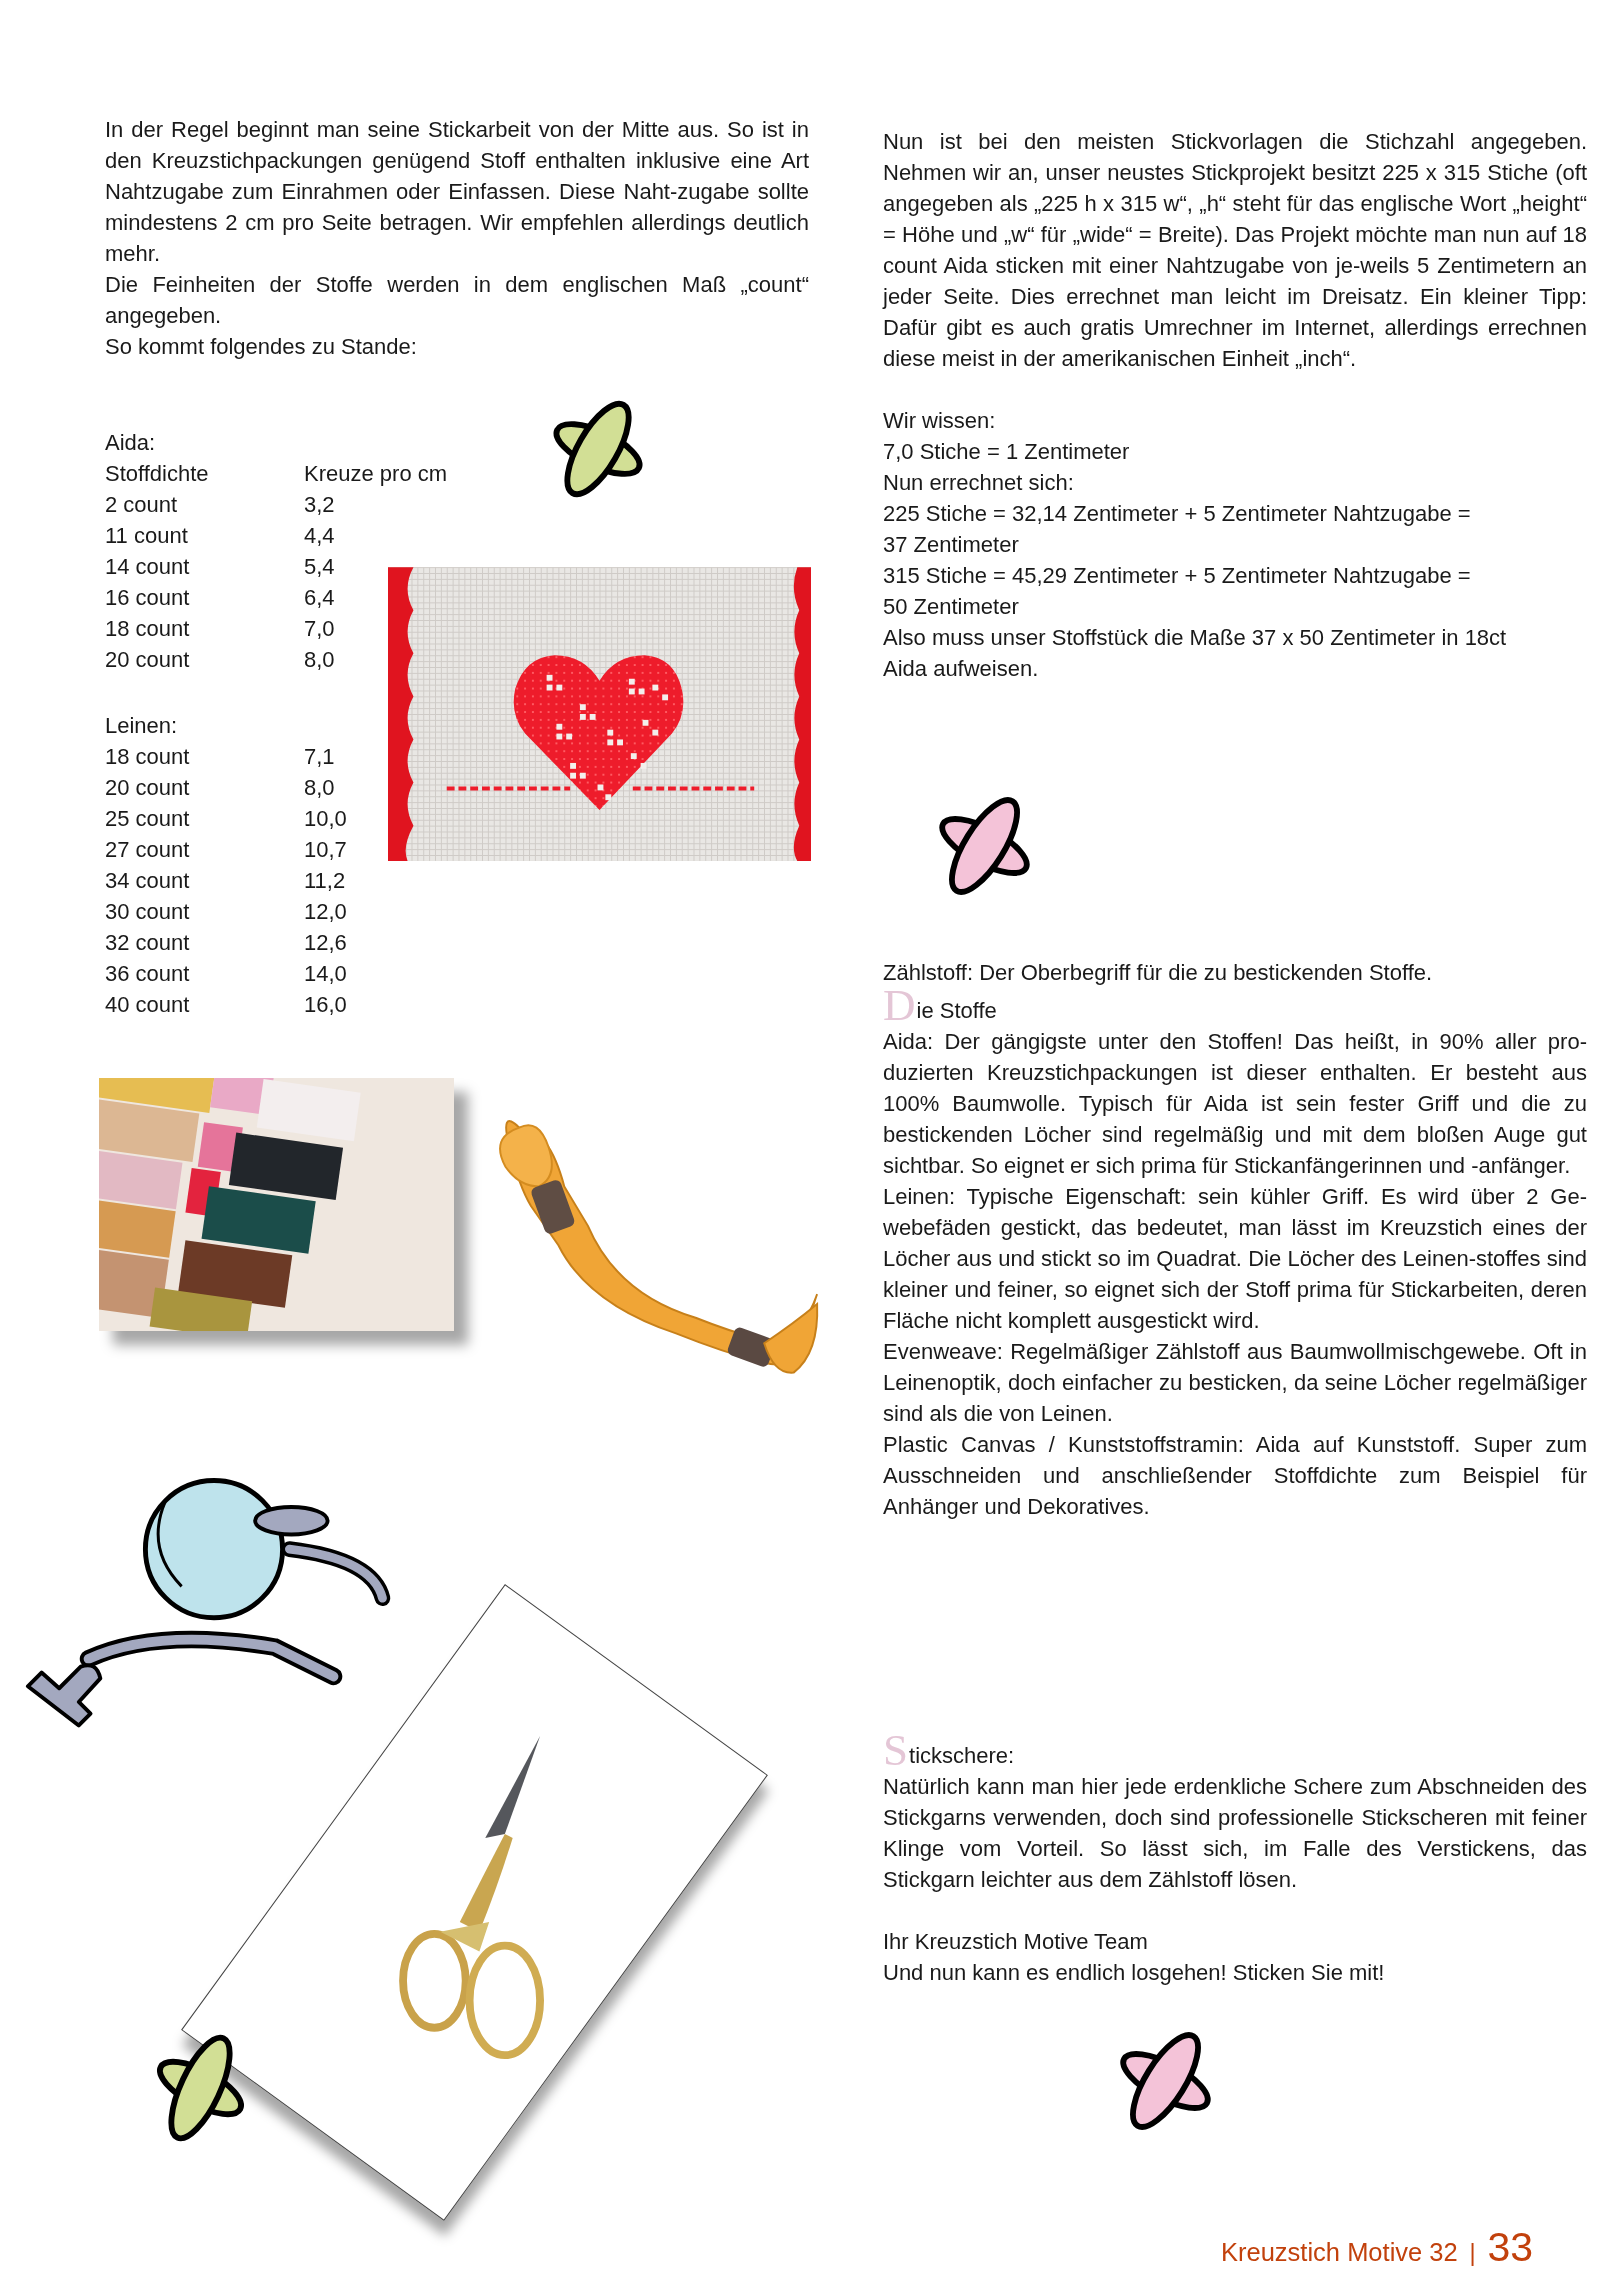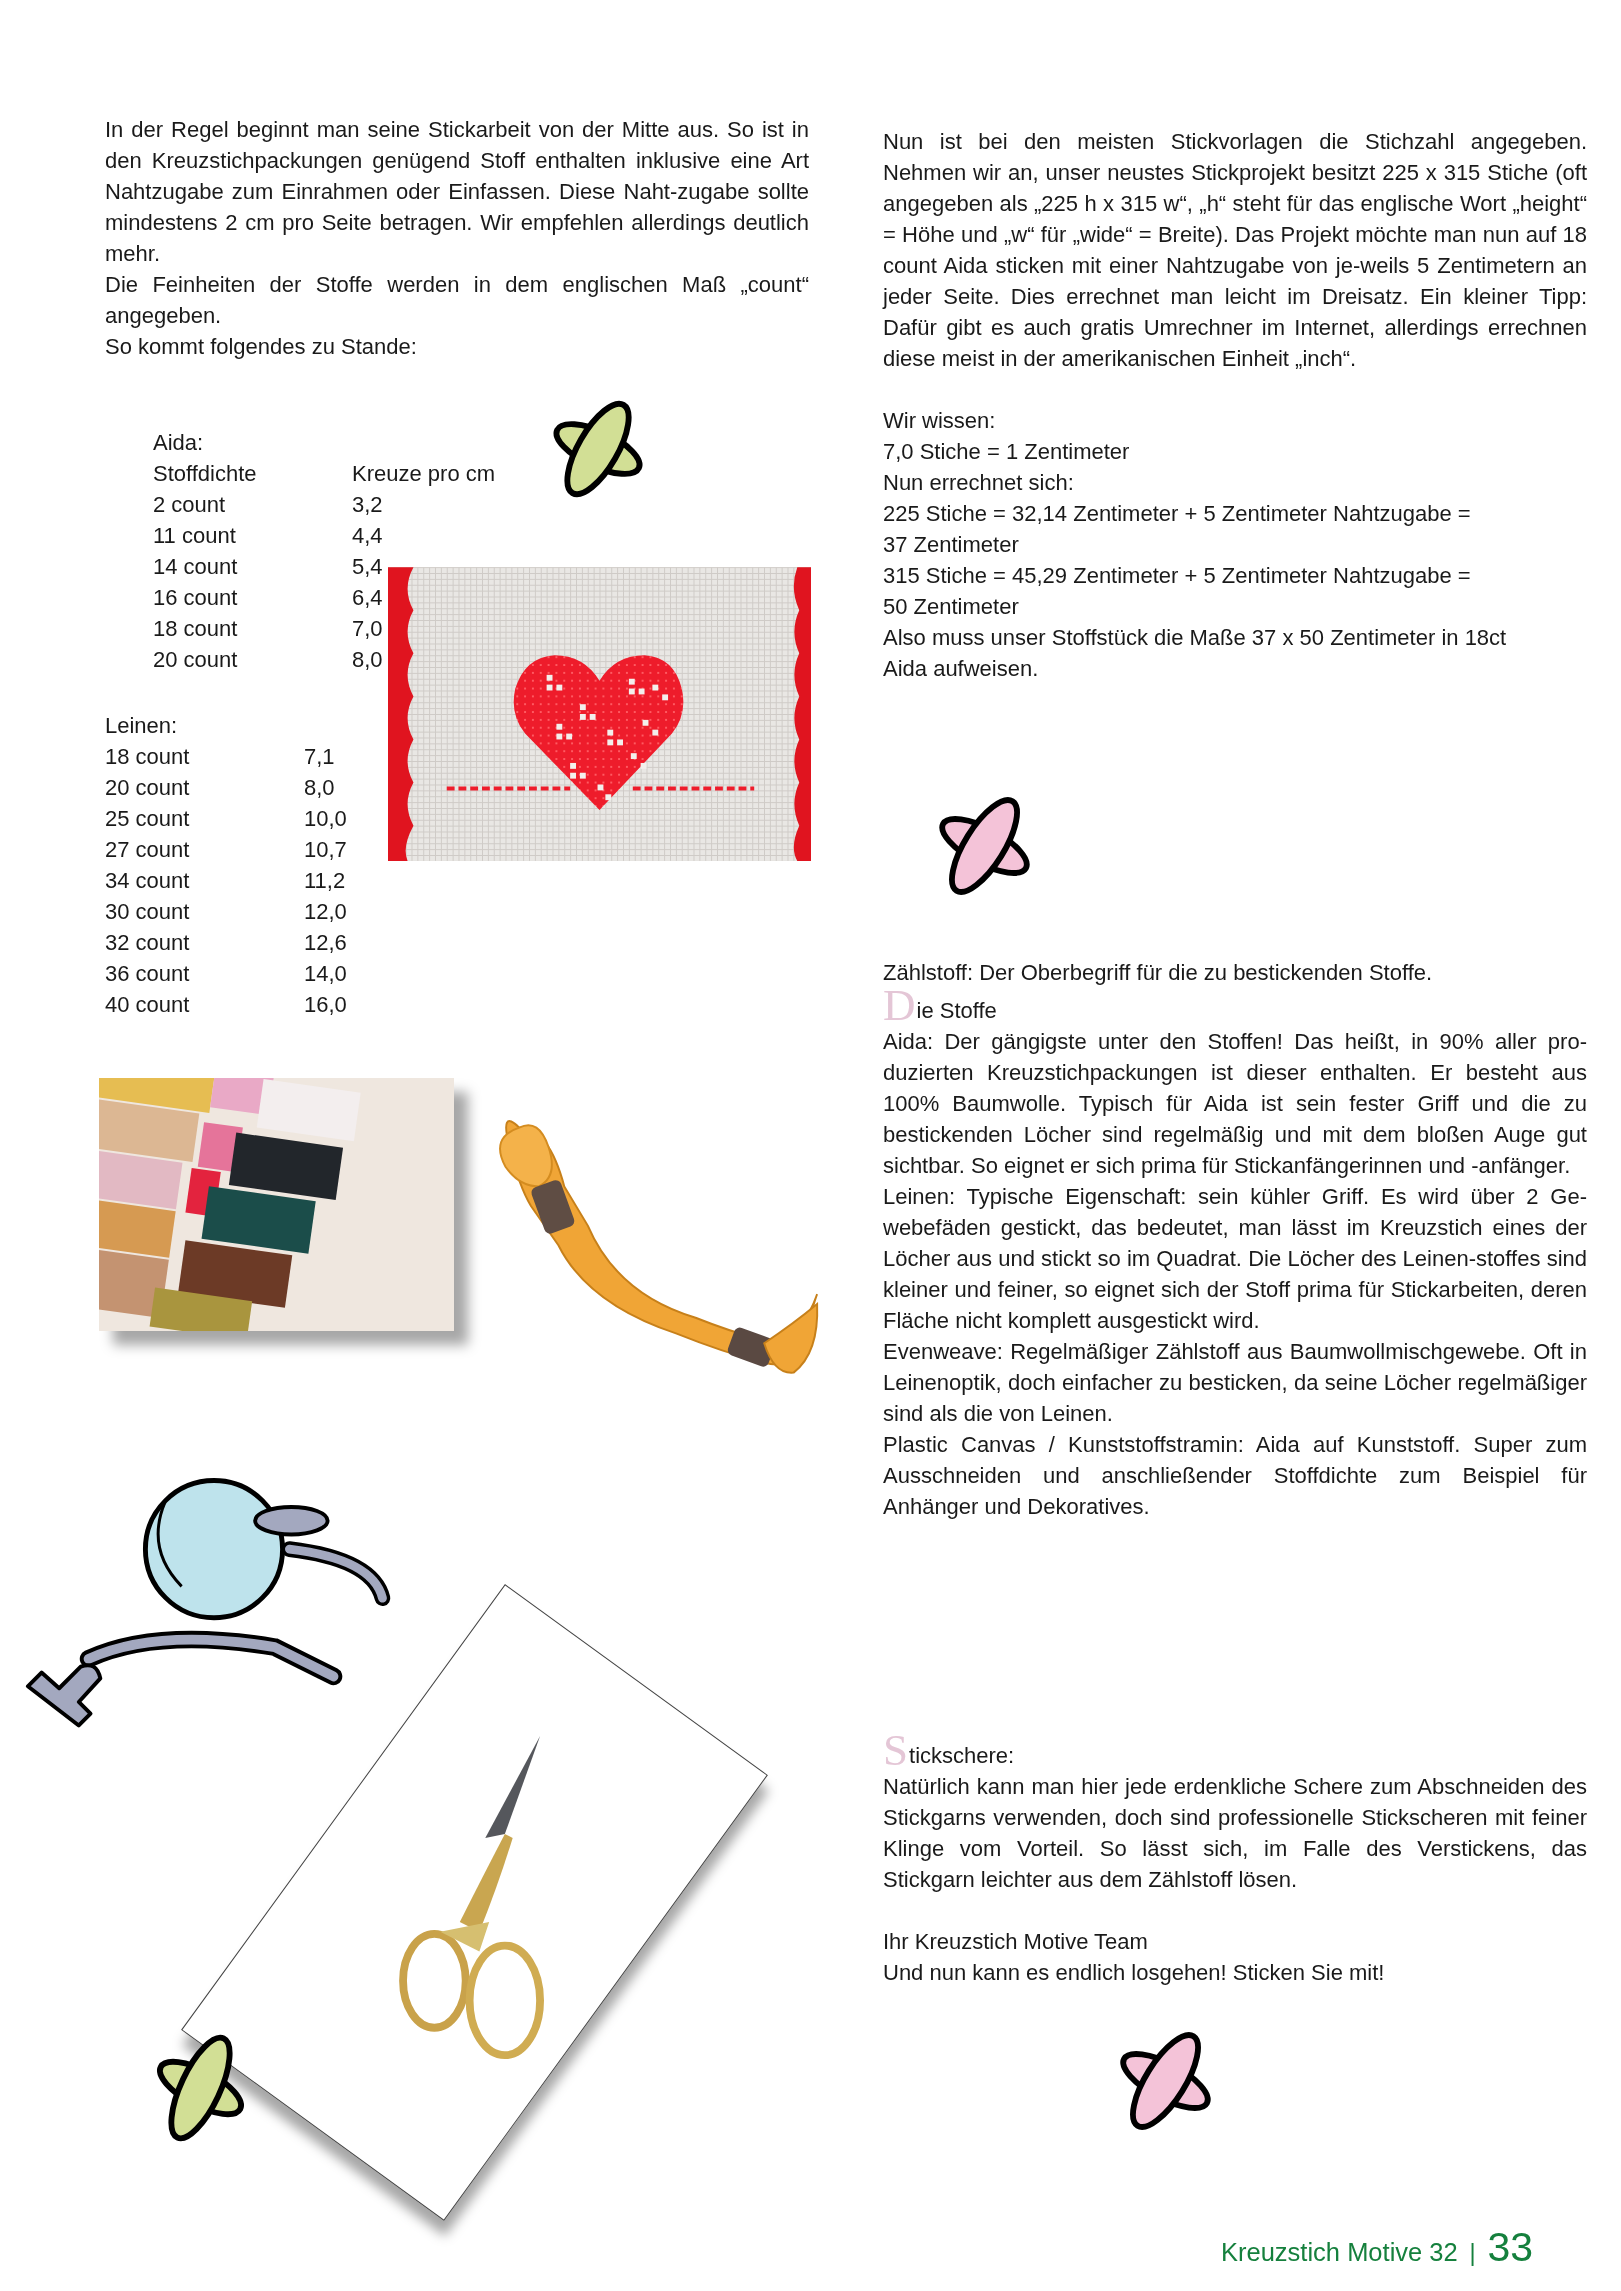--- a/index.html
+++ b/index.html
@@ -22,38 +22,38 @@
 
   
   .img { position:absolute; overflow:hidden; }
   .heart-img { left:388px; top:567px; width:423px; height:294px; background:#e8e6e3; }
   .threads-img { left:99px; top:1078px; width:355px; height:253px;
                  box-shadow:13.7px 13.7px 11.8px rgba(0,0,0,0.35); }
   .scissor-card { position:absolute; left:312px; top:1627px; width:323px; height:549px;
                   background:#fff; border:1px solid #444; transform:rotate(36deg);
                   box-shadow:9.8px 11.8px 11.8px rgba(0,0,0,0.35); }
   .deco { position:absolute; }
-  .footer { position:absolute; right:88px; top:2227px; font-size:25.5px; color:#15803d;
+  .footer { position:absolute; right:88px; top:2227px; font-size:25.5px; color:#c2410c;
             display:flex; align-items:baseline; gap:11.8px; }
   .footer .mag { font-size:25.5px; }
   .footer .sep { font-size:23.5px; }
   .footer .num { font-size:41px; line-height:41px; }
 </style>
 </head>
 <body>
 
 <div class="page">
 
   <div class="col left-col justify">
     <p>In der Regel beginnt man seine Stickarbeit von der Mitte aus. So ist in den Kreuzstichpackungen genügend Stoff enthalten inklusive eine Art Nahtzugabe zum Einrahmen oder Einfassen. Diese Naht-zugabe sollte mindestens 2 cm pro Seite betragen. Wir empfehlen allerdings deutlich mehr.</p>
     <p>Die Feinheiten der Stoffe werden in dem englischen Maß „count“ angegeben.</p>
     <p>So kommt folgendes zu Stande:</p>
   </div>
 
-  <div class="table" style="top:427px;margin-left:48px;">
+  <div class="table" style="top:427px;">
     <div class="row">
         <span>Aida:</span>
       </div>
     <div class="row">
       <span class="c1">Stoffdichte</span>
       <span class="c2">Kreuze pro cm</span>
     </div>
     <div class="row">
         <span class="c1">2 count</span>
         <span class="c2">3,2</span>

